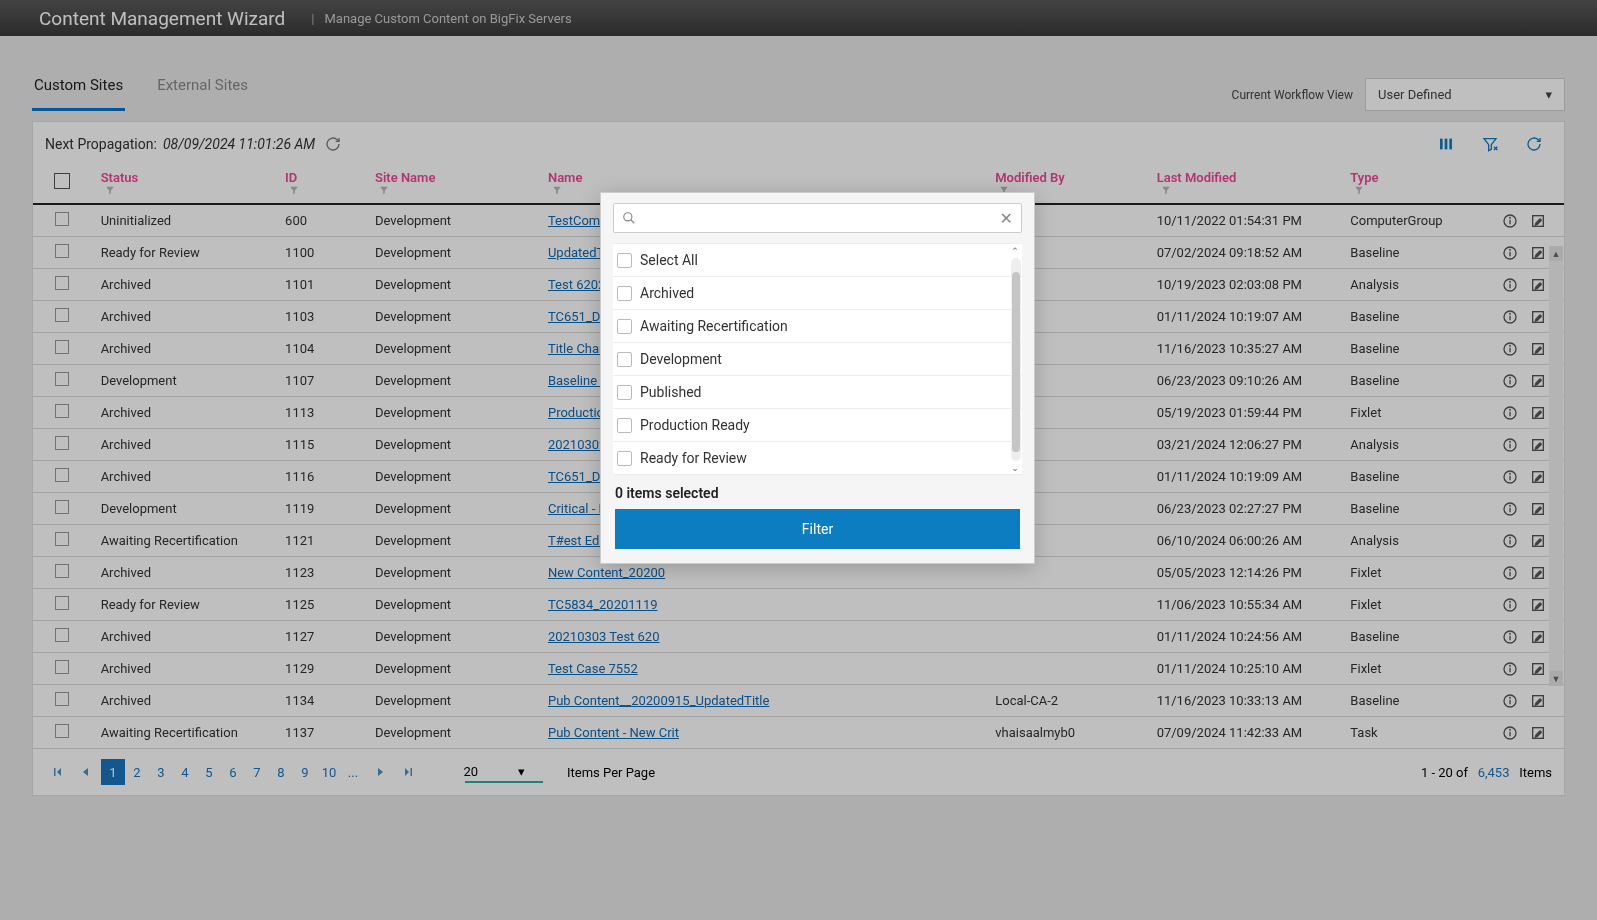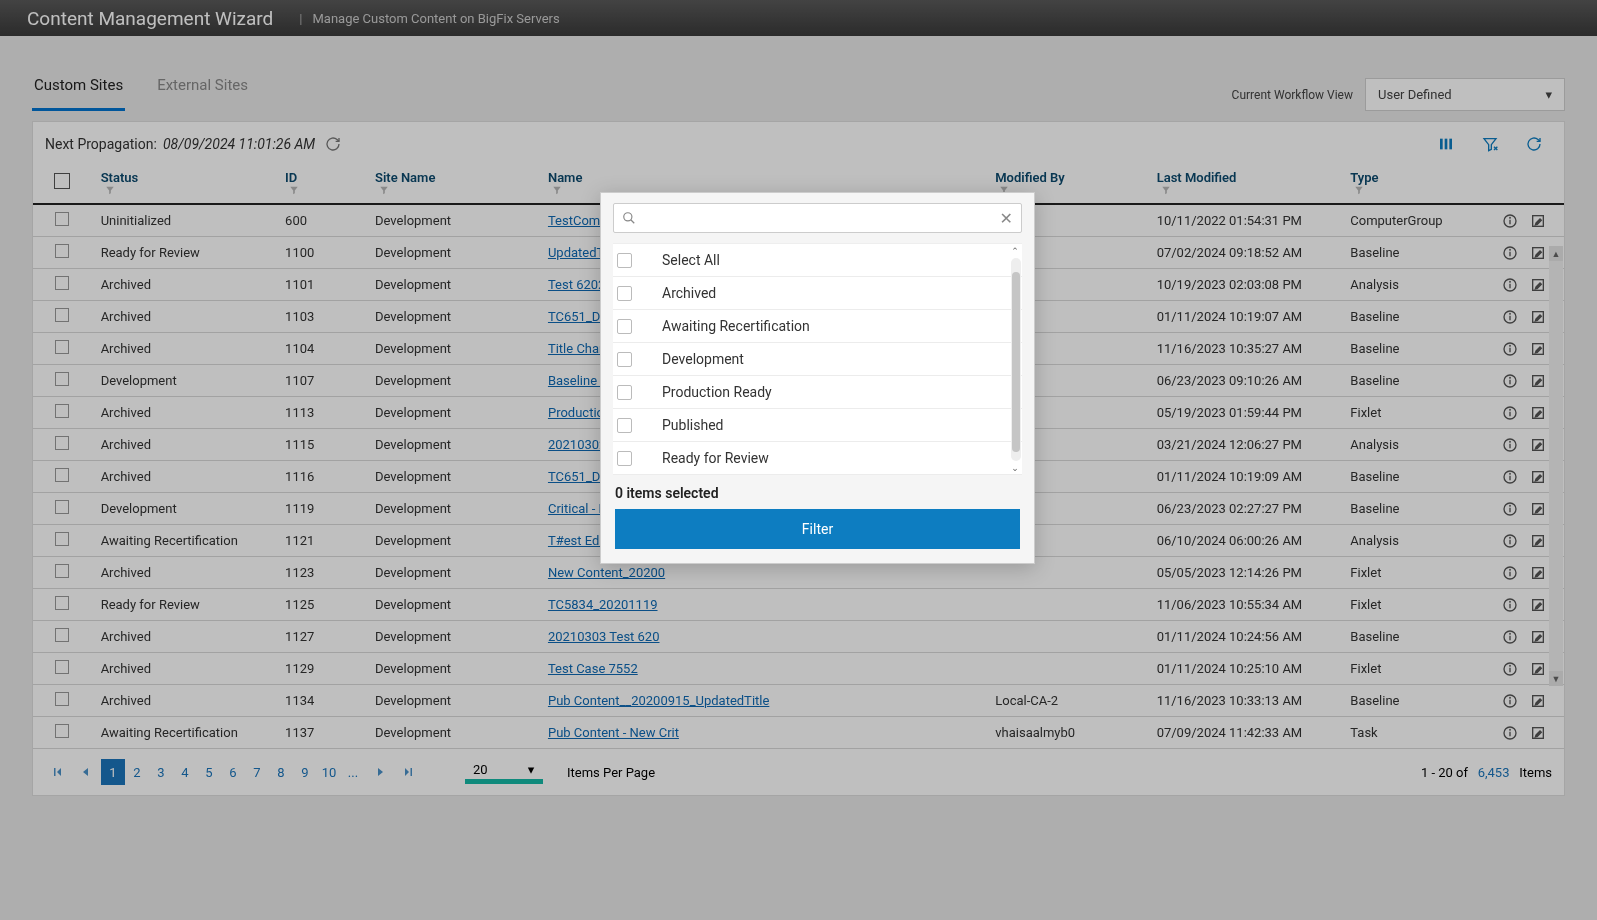--- a/index.html
+++ b/index.html
@@ -19,21 +19,21 @@
     display: flex;
     align-items: center;
     padding: 0 14px;
     font-size: 13px;
   }
   .header-title {
     font-size: 19px;
     color: #fff;
     font-weight: 400;
     margin-right: 16px;
-    margin-left: 13px;
+    margin-left: 25px;
   }
   .header-divider { margin: 0 10px; color: #aaa; }
   .header-sub { color: #ccc; font-size: 13px; }
   .header-right { margin-left: auto; display: flex; align-items: center; gap: 12px; }
   .history-icon { width: 18px; height: 18px; }
   .vr { width: 1px; height: 28px; background: #777; margin-left: 8px; }
 
   
   .page-body {
     padding: 0 32px 32px;
@@ -96,21 +96,21 @@
 
   
   table {
     width: 100%;
     border-collapse: collapse;
     font-size: 13px;
   }
   thead th {
     text-align: left;
     font-weight: 600;
-    color: #0c4a6e;
+    color: #ec4899;
     padding: 8px 10px;
     border-bottom: 2px solid #222;
   }
   thead th .filter-ic-sm { width:10px; height:10px; margin-left: 4px; opacity:.6; }
   tbody td {
     padding: 7px 10px;
     border-bottom: 1px solid #d9d9d9;
     color: #333;
     vertical-align: middle;
   }
@@ -160,22 +160,22 @@
   .page-btn {
     min-width: 24px; height:26px;
     display:inline-flex; align-items:center; justify-content:center;
     color:#1b75bb;
     cursor:pointer;
   }
   .page-btn.active { background:#1b75bb; color:#fff; }
   .page-btn.nav { color:#4a90c7; }
   .items-per { margin-left: 40px; display:flex; align-items:center; gap:24px; }
   .ipp-sel {
-    border-bottom:5px solid #14b8a6; padding:2px 28px 2px 8px;
-    display:flex; justify-content:space-between;
+    border-bottom:2px solid #14b8a6; padding:2px 28px 2px 8px;
+    display:flex; justify-content:center;
     width: 78px;
     gap: 40px;
   }
   .page-info { margin-left:auto; }
   .page-info .total { color:#1b75bb; }
 
   
   .overlay-dim {
     position:absolute; inset:0;
     background: rgba(0,0,0,0.25);
@@ -210,21 +210,21 @@
   .fp-body {
     background:#fff;
     margin: 0 12px;
     border-top:1px solid #eee;
     max-height: 270px;
     overflow: hidden;
     position:relative;
   }
   .fp-option {
     display:flex; align-items:center;
-    gap: 30px;
+    gap: 8px;
     padding: 8px 4px;
     border-bottom:1px solid #ececec;
     font-size:14px;
     color:#333;
   }
   .fp-option .cb {
     width:15px; height:15px;
     border:1px solid #bbb;
     border-radius:2px;
     flex-shrink:0;
@@ -902,25 +902,25 @@
         <div class="fp-option">
           <span class="cb"></span>
           <span>Awaiting Recertification</span>
         </div>
         <div class="fp-option">
           <span class="cb"></span>
           <span>Development</span>
         </div>
         <div class="fp-option">
           <span class="cb"></span>
-          <span>Production Ready</span>
+          <span>Published</span>
         </div>
         <div class="fp-option">
           <span class="cb"></span>
-          <span>Published</span>
+          <span>Production Ready</span>
         </div>
         <div class="fp-option">
           <span class="cb"></span>
           <span>Ready for Review</span>
         </div>
       </div>
     <div class="fp-scroll">
       <div class="fp-scroll-up">⌃</div>
       <div class="fp-scroll-track">
           <div class="fp-scroll-thumb"></div>

